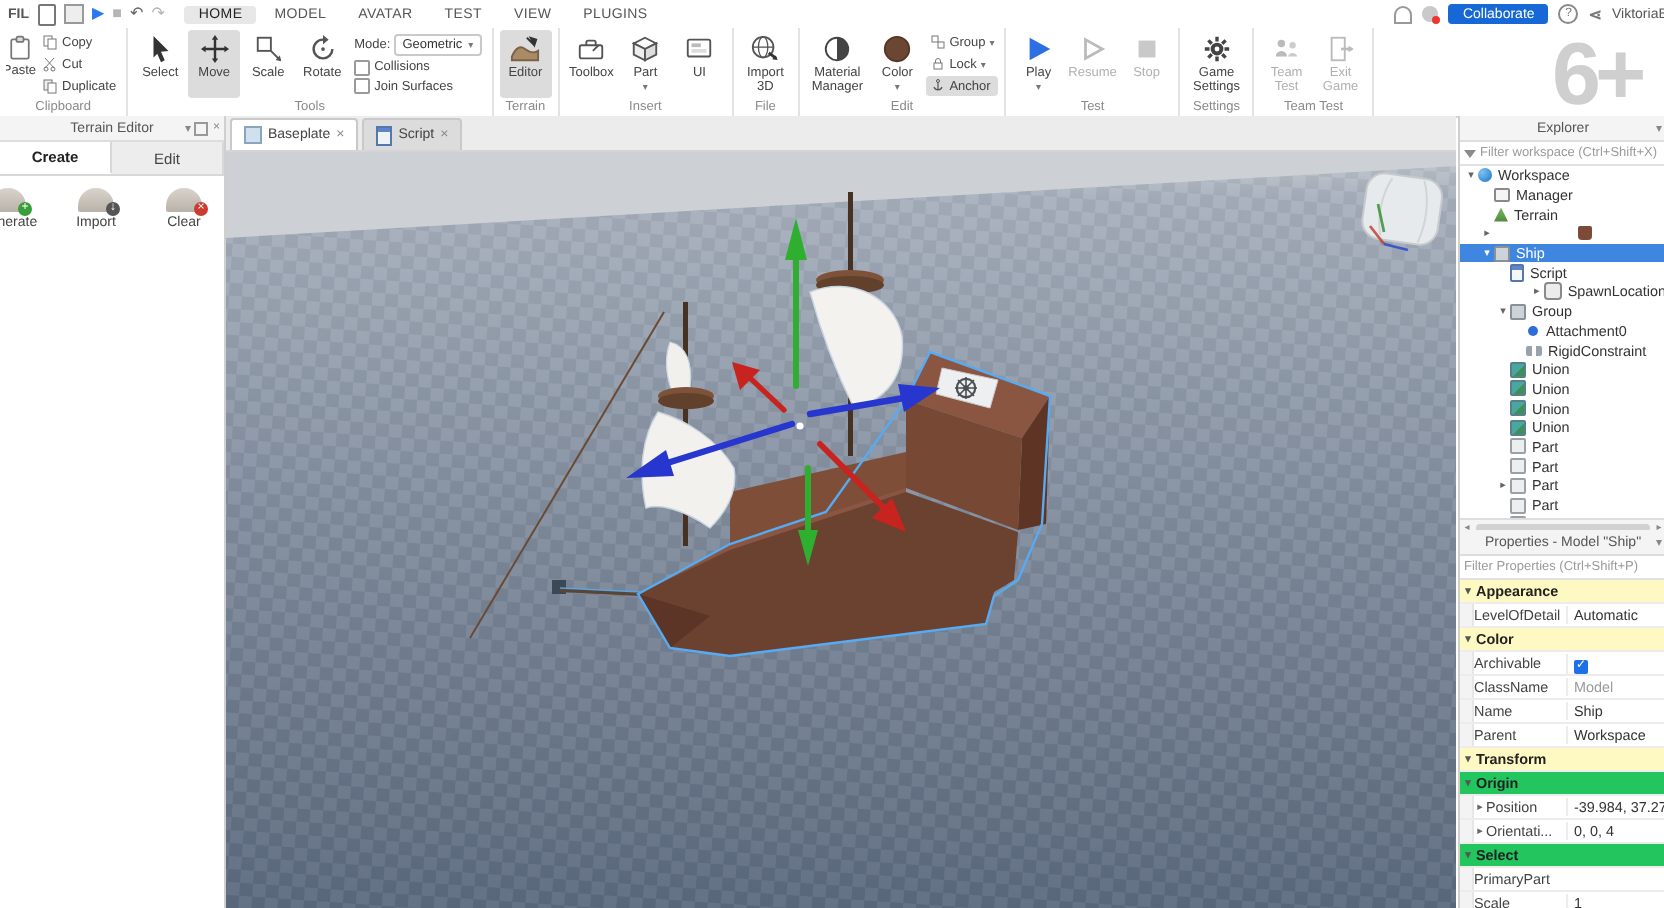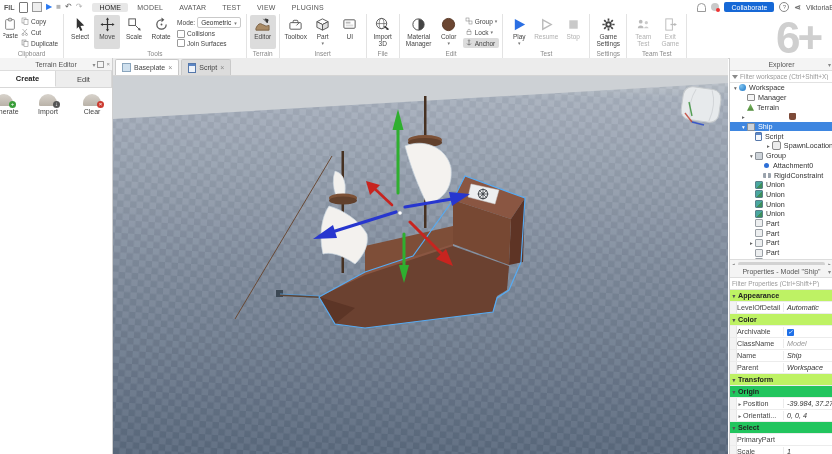--- a/index.html
+++ b/index.html
@@ -91,26 +91,26 @@
   .ic-constraint{background:linear-gradient(90deg,#9aa3ad 40%,#fff 40%,#fff 60%,#9aa3ad 60%);width:8px;height:5px;}
   .ic-union{background:linear-gradient(135deg,#4aa7a0 55%,#3f8f5a 55%);border:1px solid #58808a;width:6px;height:6px;}
   .ic-part{background:#eceeef;border:1px solid #9aa0a6;width:6px;height:6px;}
   #hscroll{height:7px;border-top:1px solid #ddd;background:#f4f4f4;display:flex;align-items:center;}
   #hscroll .ar{font-size:5px;color:#888;width:7px;text-align:center;}
   #hscroll .thumb{height:4px;background:#d2d2d2;border-radius:2px;flex:1;margin:0 1px;}
   
   #properties{position:absolute;left:729px;top:265px;width:103px;height:189px;background:#fff;border-left:1px solid #cfcfcf;overflow:hidden;}
   .prow{display:flex;align-items:center;height:11px;font-size:7.2px;border-bottom:1px solid #ececec;}
   .prow .gutter{width:6px;align-self:stretch;background:#f3f3f3;border-right:1px solid #e6e6e6;flex:none;}
-  .phead{background:#bef264;color:#222;font-weight:bold;}
+  .phead{background:#fef9c3;color:#222;font-weight:bold;}
   .phead .harrow{width:8px;text-align:center;font-size:5.5px;color:#555;flex:none;}
   .psub{background:#22c55e;}
   .pname{width:46px;flex:none;color:#444;overflow:hidden;white-space:nowrap;display:flex;align-items:center;}
   .pname .rarrow{font-size:5.5px;color:#666;width:6px;text-align:center;}
-  .pval{flex:1;border-left:1px solid #ececec;padding-left:3px;color:#333;overflow:hidden;white-space:nowrap;font-style:italic;}
+  .pval{flex:1;border-left:1px solid #ececec;padding-left:3px;color:#333;overflow:hidden;white-space:nowrap;}
   .pval.muted{color:#9a9a9a;}
   .cbox{width:7px;height:7px;background:#1e70e8;border-radius:1px;color:#fff;font-size:6px;line-height:7px;text-align:center;display:inline-block;}
   
   #age-badge{position:absolute;left:776px;top:16px;font-size:44px;font-weight:bold;color:#cfcfcf;letter-spacing:-3px;z-index:40;line-height:1;}
 </style>
 </head>
 <body>
 
 <div id="app">
 

